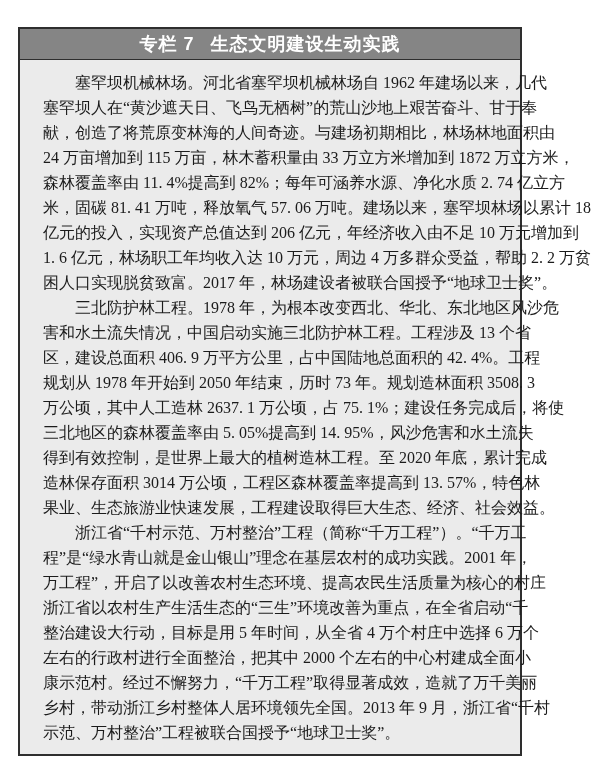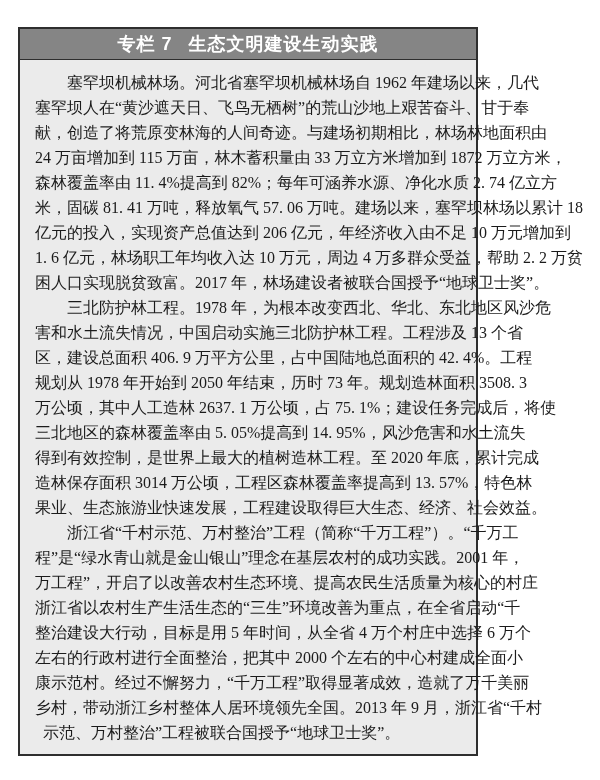--- a/index.html
+++ b/index.html
@@ -7,21 +7,21 @@
     padding: 0;
     width: 600px;
     height: 780px;
     background: var(--page-bg, #ffffff);
     overflow: hidden;
   }
   .panel {
     position: absolute;
     left: 18px;
     top: 27px;
-    width: 460px;
+    width: 504px;
     height: 729px;
     box-sizing: border-box;
     border: 2px solid var(--border-color, #2e2e2e);
     background: var(--body-bg, #ebebeb);
   }
   .panel-header {
     height: 31px;
     box-sizing: border-box;
     background: var(--header-bg, #858585);
     border-bottom: 1px solid var(--border-color, #2e2e2e);
@@ -33,37 +33,36 @@
     font-weight: bold;
     font-size: 18px;
     letter-spacing: 1px;
   }
   .panel-header .col-label {
     margin-right: 16px;
   }
   .panel-body {
     box-sizing: border-box;
     height: 693px;
-    padding: 10px 15px 8px 15px;
+    padding: 10px 15px 8px 23px;
     font-family: "Liberation Serif", "DejaVu Serif", serif;
     font-size: 16px;
     line-height: 25px;
     color: var(--text-color, #1b1b1b);
   }
   .paragraph { margin: 0; }
   .line {
     text-align: justify;
     text-align-last: justify;
     white-space: nowrap;
   }
   .line.indent { text-indent: 2em; }
   .line.end {
     text-align-last: left;
     white-space: normal;
-    margin-left: 8px;
   }
 </style>
 </head>
 <body>
 
 <div class="panel">
   <div class="panel-header">
     <span class="col-label">专栏 7</span>
     <span>生态文明建设生动实践</span>
   </div>

